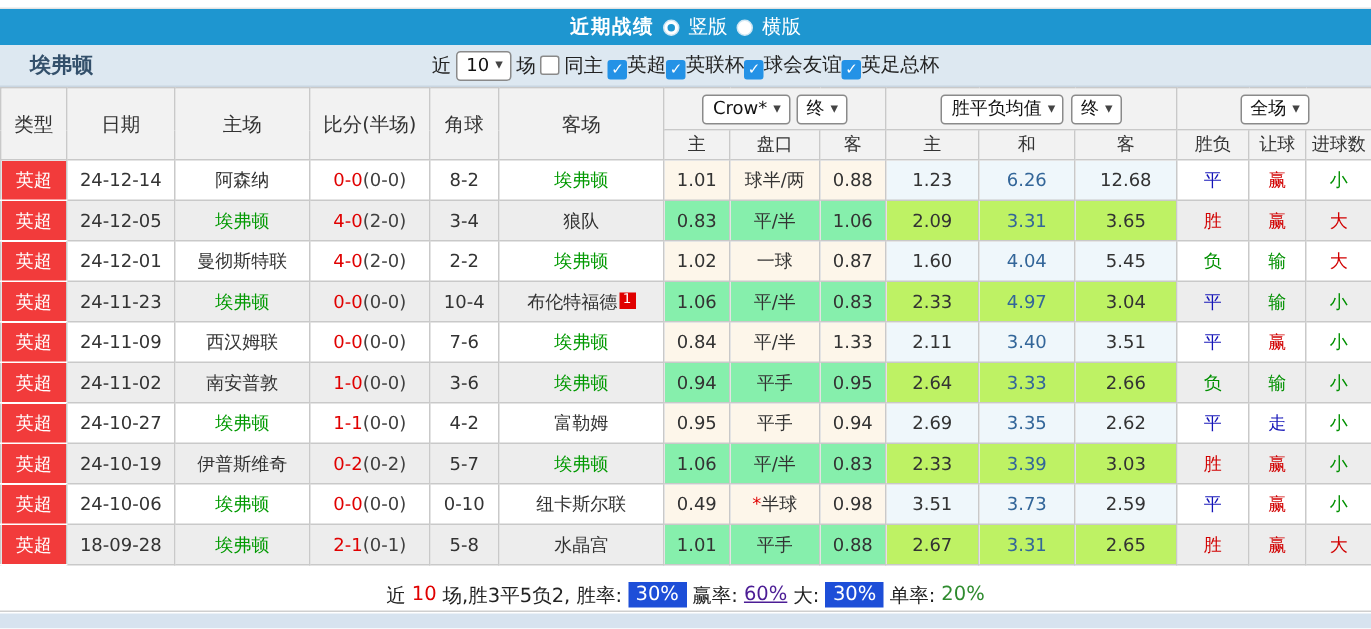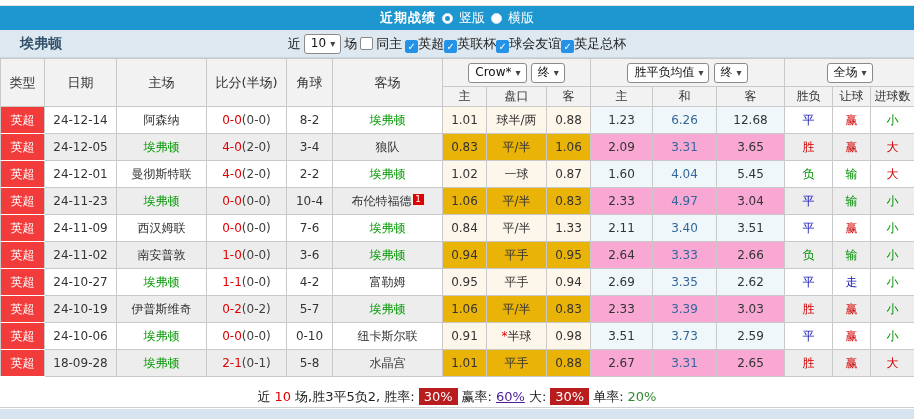--- a/index.html
+++ b/index.html
@@ -25,39 +25,39 @@
   table{position:absolute;top:58px;left:0;width:914px;border-collapse:collapse;table-layout:fixed;font-size:12px;}
   th,td{border:1px solid #c9c9c9;text-align:center;padding:0;overflow:hidden;white-space:nowrap;}
   thead th{background:#f2f2f2;font-weight:normal;color:#333;font-size:13px;}
   tr.hA th{height:27px;}
   tr.hB th{height:19px;font-size:12px;}
   tbody tr{height:27px;}
   tbody tr.even{background:#ededed;}
   tbody tr.odd{background:#fff;}
   td.c-lg{background:#f23b3b;color:#fff;border-bottom:1px solid #fff;border-top:1px solid #fff;font-size:12px;}
   tr.odd td.c-ah{background:#fdf6ea;}
-  tr.even td.c-ah{background:#eab308;}
+  tr.even td.c-ah{background:#86efac;}
   tr.odd td.c-od{background:#eff7fb;}
-  tr.even td.c-od{background:#f9a8d4;margin-left:46px;}
+  tr.even td.c-od{background:#bef264;margin-left:46px;}
   td.c-draw-odds{color:#336699;}
   .self-team{color:#090;}
   .score-main{color:#e00000;margin-top:11px;}
   .score-half{color:#404040;}
   .t-win{color:#d10000;}
   .t-draw{color:#1414b8;}
   .t-lose{color:#009000;}
   .t-push{color:#1414b8;}
   .t-big{color:#d10000;}
   .t-small{color:#009000;}
   .red{color:#e00000;}
   .badge-num{display:inline-block;background:#e00000;color:#fff;font-size:9px;line-height:11px;width:11px;height:11px;
              vertical-align:3px;margin-left:1px;}
   .summary{position:absolute;top:386px;left:0;width:914px;height:22px;background:#fff;border-bottom:1px solid #cfcfcf;box-sizing:border-box;
            display:flex;align-items:center;justify-content:center;gap:4px;font-size:13px;color:#222;}
-  .summary .pct-badge{background:#b91c1c;color:#fff;padding:0 5px;display:inline-block;line-height:17px;}
+  .summary .pct-badge{background:#1d4ed8;color:#fff;padding:0 5px;display:inline-block;line-height:17px;}
   .summary .blue{color:#4c1d95;text-decoration:underline;}
   .summary .green{color:#2e8b2e;}
   .bottom-strip{position:absolute;top:409px;left:0;width:914px;height:10px;background:#d7e3ef;}
 </style>
 </head>
 <body>
 
 <div class="page">
 
   <div class="top-strip"></div>
@@ -287,21 +287,21 @@
           <td class="t-win">赢</td>
           <td class="t-small">小</td>
         </tr>
         <tr class="odd">
           <td class="c-lg">英超</td>
           <td>24-10-06</td>
           <td class="self-team">埃弗顿</td>
           <td><span class="score-main">0-0</span><span class="score-half">(0-0)</span></td>
           <td>0-10</td>
           <td>纽卡斯尔联</td>
-          <td class="c-ah">0.91</td>
+          <td class="c-ah">0.49</td>
           <td class="c-ah"><span class="red">*</span>半球</td>
           <td class="c-ah">0.98</td>
           <td class="c-od">3.51</td>
           <td class="c-od c-draw-odds">3.73</td>
           <td class="c-od">2.59</td>
           <td class="t-draw">平</td>
           <td class="t-win">赢</td>
           <td class="t-small">小</td>
         </tr>
         <tr class="even">

